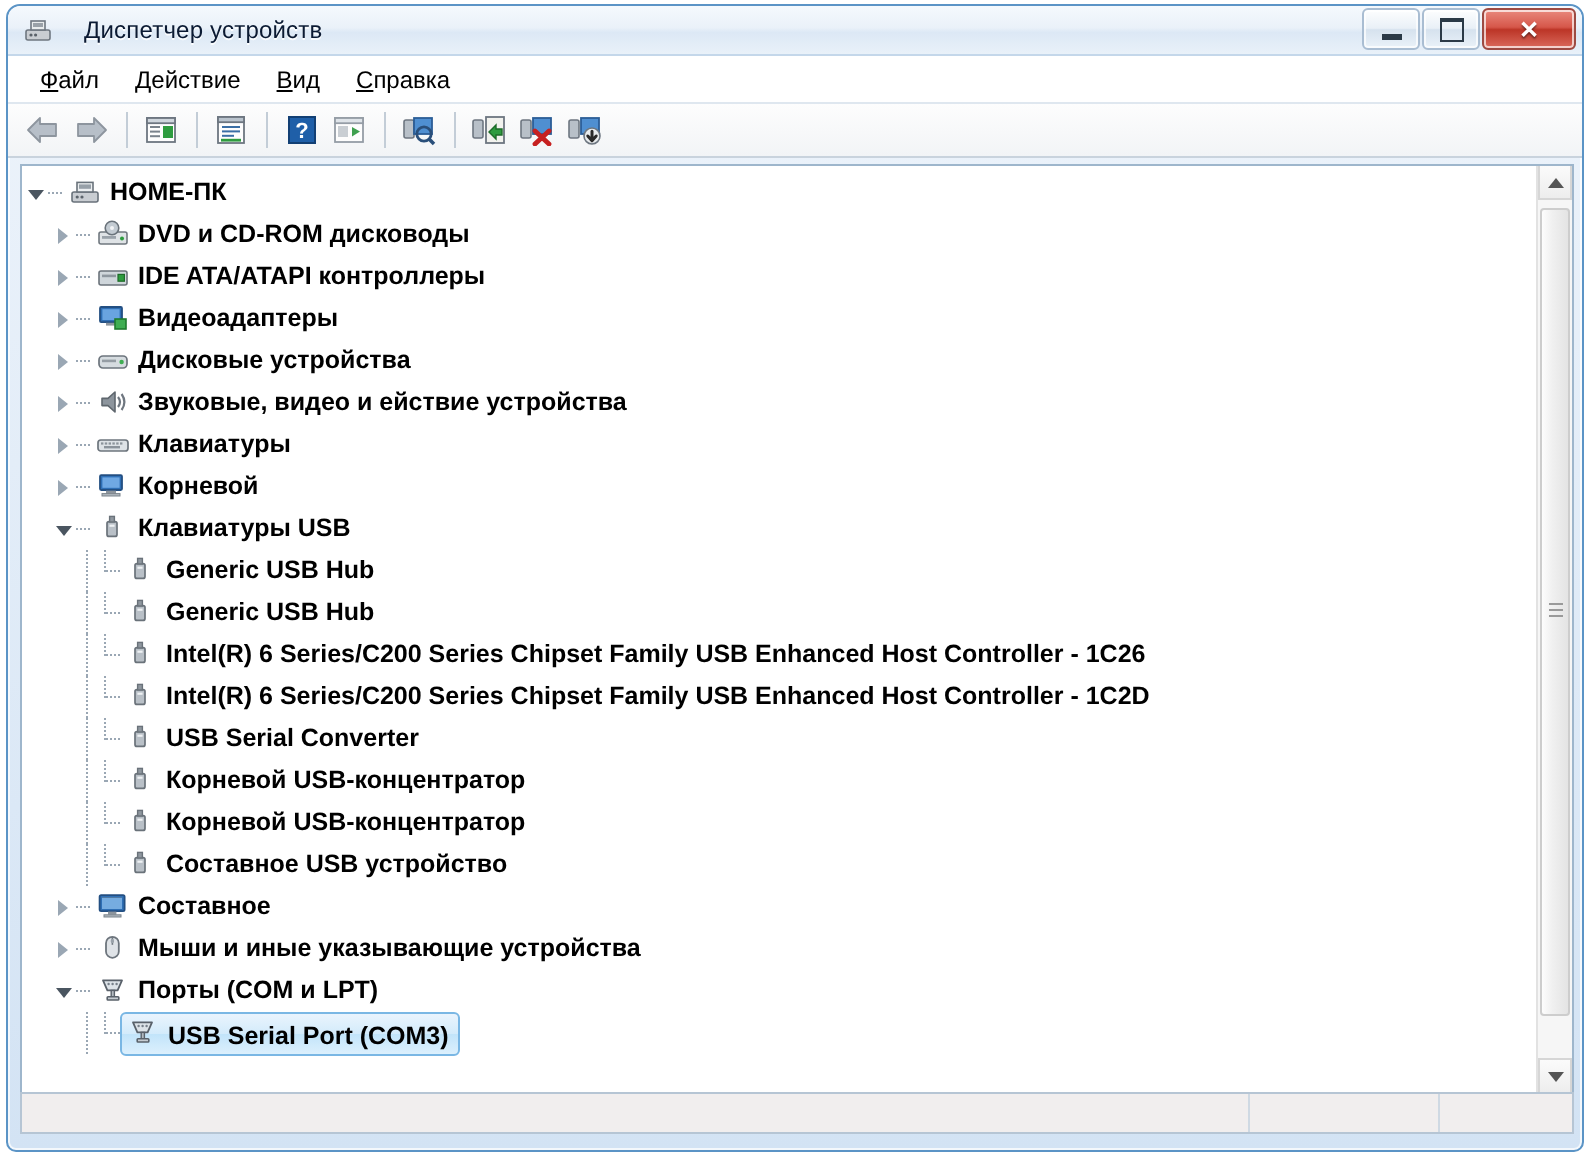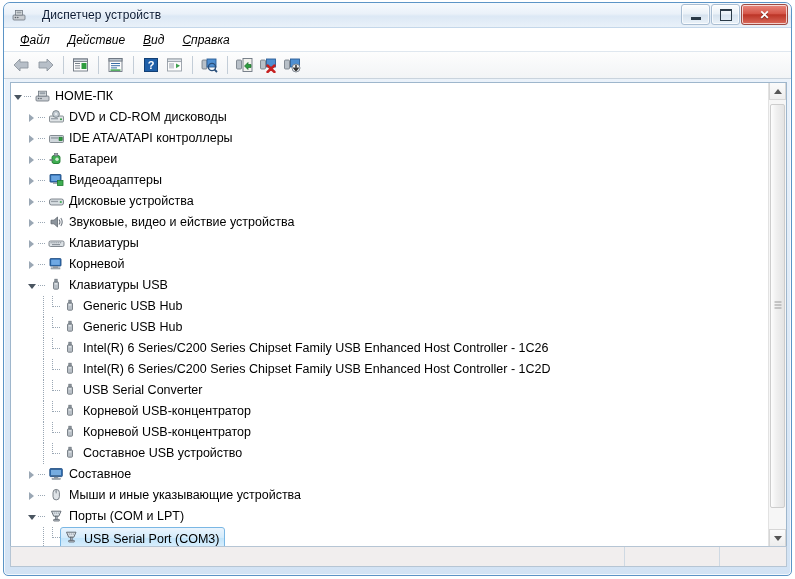--- a/index.html
+++ b/index.html
@@ -81,21 +81,20 @@
 
   
   .menubar {
     height: 24px;
     background: #ffffff;
     border-bottom: 1px solid #dfe7ef;
     display: flex;
     align-items: center;
     padding-left: 7px;
     box-sizing: border-box;
-    font-style: italic;
   }
   .menu-item {
     font-size: 12px;
     color: #000000;
     padding: 2px 9px;
     cursor: default;
     white-space: nowrap;
   }
   .menu-item u { text-decoration: underline; }
 
@@ -155,21 +154,21 @@
   }
   .row.selected .sel {
     background: linear-gradient(to bottom, #eaf4fd 0%, #d3ebfb 50%, #c2e4fa 51%, #dcf0fd 100%);
     border: 1px solid #7ab7e4;
     border-radius: 3px;
     padding: 1px 5px 2px 1px;
     display: flex;
     align-items: flex-end;
     margin-left: -1px;
   }
-  .sel { display: flex; align-items: center; }
+  .sel { display: flex; align-items: center; font-weight: bold; }
 
   
   .exp {
     width: 13px; height: 21px;
     flex: none;
     display: flex; align-items: center; justify-content: center;
     position: relative;
   }
   .tri-closed {
     width: 0; height: 0;
@@ -478,38 +477,20 @@
         </div>
         <div class="row">
           <div style="width: 14px; flex: 0 0 auto;"></div>
           <div class="exp">
             <div class="tri-closed"></div>
           </div>
           <div class="dots"></div>
           <div class="sel">
             <div class="ico">
               <svg width="17" height="16" viewBox="0 0 17 16">
-                <rect x="4" y="4.5" width="8" height="8" rx="2" fill="#3fae52" stroke="#1e7a2e" stroke-width="0.9"></rect>
-                <rect x="6.5" y="2.5" width="3.2" height="2.4" fill="#9aa3ab" stroke="#6b737b" stroke-width="0.7"></rect>
-                <path d="M1.5 9 L5 9" stroke="#6b737b" stroke-width="1.3"></path>
-                <circle cx="9" cy="8.3" r="1.7" fill="#cdeccf"></circle>
-              </svg>
-            </div>
-            <div class="label">Батареи</div>
-          </div>
-        </div>
-        <div class="row">
-          <div style="width: 14px; flex: 0 0 auto;"></div>
-          <div class="exp">
-            <div class="tri-closed"></div>
-          </div>
-          <div class="dots"></div>
-          <div class="sel">
-            <div class="ico">
-              <svg width="17" height="16" viewBox="0 0 17 16">
                 <rect x="2" y="2.5" width="11" height="7.6" rx="0.6" fill="#2f6fb5" stroke="#234f82" stroke-width="0.9"></rect>
                 <rect x="3.2" y="3.6" width="8.6" height="5.4" fill="#69a4e0"></rect>
                 <rect x="5" y="10.4" width="5" height="1.4" fill="#8d959d"></rect>
                 <rect x="9.5" y="8.5" width="5.5" height="5" fill="#3fae52" stroke="#1e7a2e" stroke-width="0.8"></rect>
               </svg>
             </div>
             <div class="label">Видеоадаптеры</div>
           </div>
         </div>
         <div class="row">

